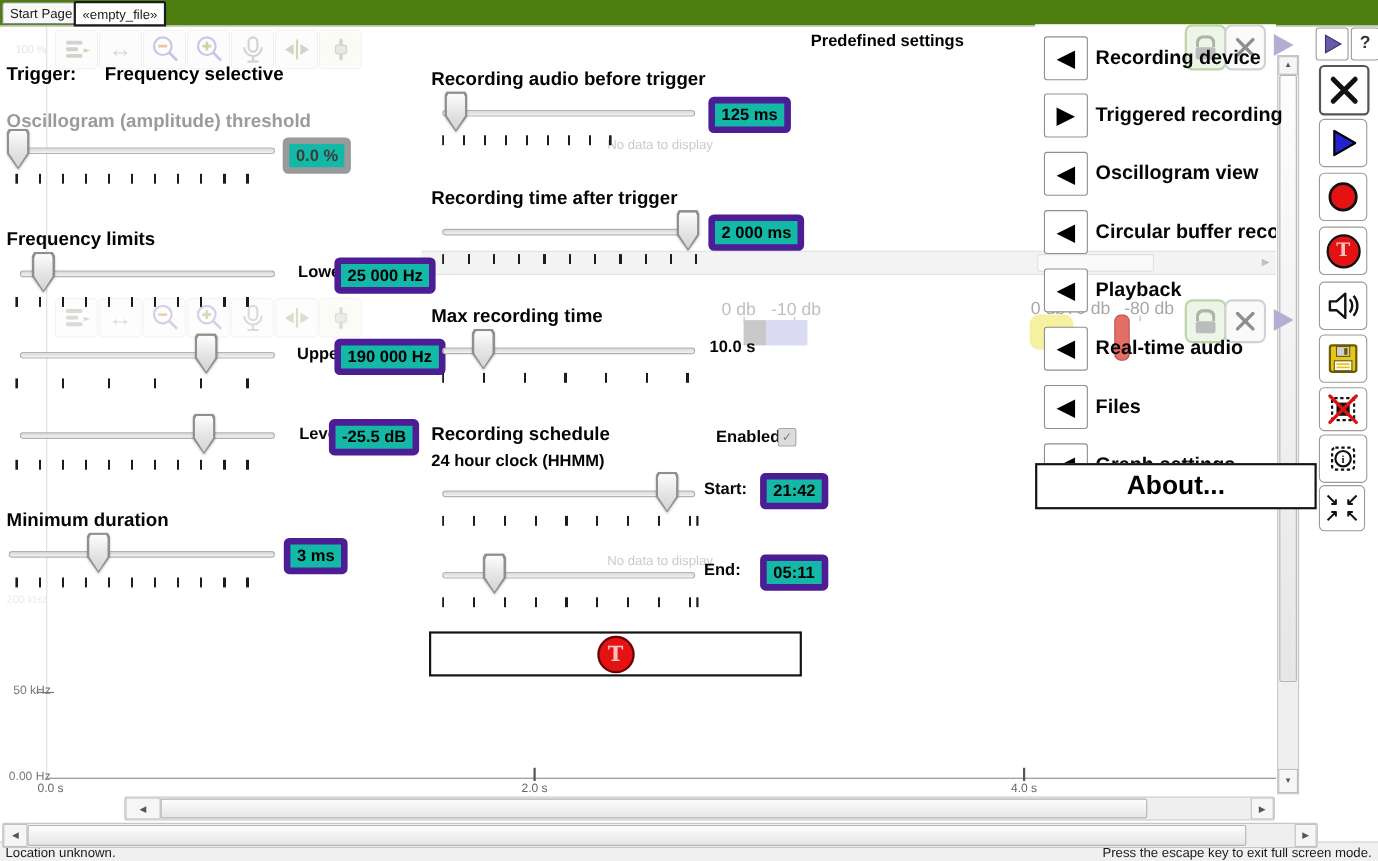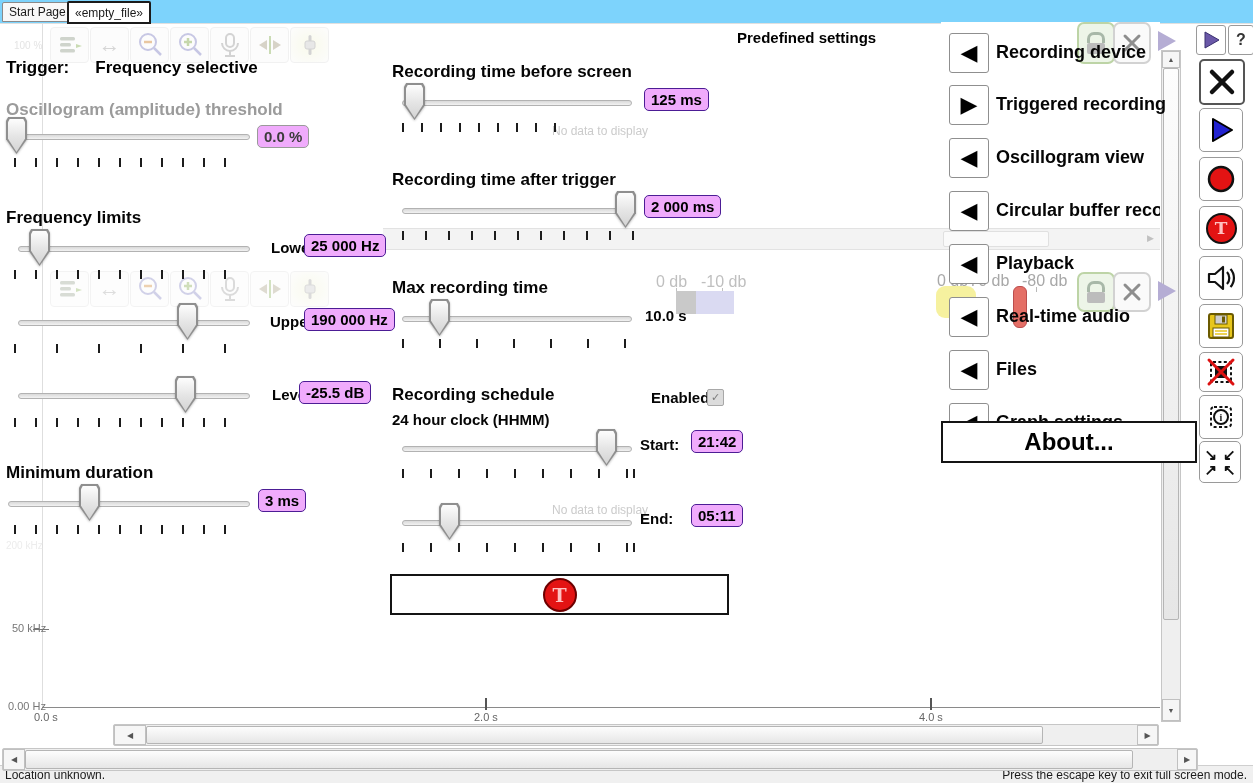--- a/index.html
+++ b/index.html
@@ -1,32 +1,32 @@
 <!DOCTYPE html>
 <html style="--record_red: #e31313; --play_blue: #2222cf; --play_purple: #6a58a8; --save_yellow: #e7c61c; --highlight_yellow: #f5f09a;"><head>
 <meta charset="utf-8">
 <style>
   html,body{margin:0;padding:0;background:#fff;}
   #app{position:relative;width:1253px;height:783px;background:#fff;overflow:hidden;
        font-family:"Liberation Sans",sans-serif;color:#000;}
   .abs{position:absolute;}
   
-  .tabbar{position:absolute;left:0;top:0;width:1253px;height:23px;background:#7dd3fc;border-bottom:1px solid #e0e0e0;}
+  .tabbar{position:absolute;left:0;top:0;width:1253px;height:23px;background:#4d7c0f;border-bottom:1px solid #e0e0e0;}
   .tab{position:absolute;top:2px;height:18px;background:#f8f8f8;border:1px solid #8a8a8a;
        font-size:12px;color:#1a1a1a;display:flex;align-items:center;padding:0 6px;border-radius:2px 2px 0 0;}
   .tab.active{background:#fff;border:2px solid #1b1b1b;top:1px;height:19px;}
   
   .tb{position:absolute;width:37px;height:34px;border:1px solid #e6e6e6;border-radius:4px;background:#fbfbfb;
       display:flex;align-items:center;justify-content:center;}
   .ghost{opacity:.55;}
   
   .h{position:absolute;font-weight:bold;font-size:17px;white-space:nowrap;color:#050505;}
   .h.gray{color:#9b9b9b;}
   .lbl{position:absolute;font-weight:bold;font-size:15px;white-space:nowrap;color:#050505;}
-  .valbox{position:absolute;border:1px solid #4c1d95;border-radius:5px;background:#f0abfc;font-weight:bold;
+  .valbox{position:absolute;border:6px solid #4c1d95;border-radius:5px;background:#14b8a6;font-weight:bold;
           font-size:15px;padding:2px 6px;white-space:nowrap;color:#000;z-index:7;text-align:center;}
   .valbox.gray{border-color:#9a9a9a;color:#3c3c3c;}
   
   .track{position:absolute;height:4px;border:1px solid #b2b2b2;border-radius:3px;
          background:linear-gradient(#d9d9d9,#f2f2f2);z-index:7;}
   .thumb{position:absolute;width:21px;height:37px;z-index:8;filter:drop-shadow(0 1px 1px rgba(0,0,0,.25));}
   .thumb::before{content:"";position:absolute;inset:0;background:#8f8f8f;
      clip-path:polygon(10% 0,90% 0,100% 10%,100% 60%,50% 100%,0 60%,0 10%);}
   .thumb::after{content:"";position:absolute;inset:2px;background:linear-gradient(180deg,#fdfdfd,#e4e4e4 55%,#d4d4d4);
      clip-path:polygon(10% 0,90% 0,100% 10%,100% 60%,50% 100%,0 60%,0 10%);}
@@ -214,21 +214,21 @@
   <div class="ticks" style="left:14px;top:418px;width:214px;"></div>
   <div class="lbl" style="left:272px;top:386px;z-index:7;">Level:</div>
   <div class="valbox" style="left:299px;top:381px;">-25.5 dB</div>
 
   <div class="h" style="left:6px;top:463px;z-index:7;">Minimum duration</div>
   <div class="track" style="left:8px;top:501px;width:240px;"></div>
   <div class="thumb" style="left:79px;top:484px;"></div>
   <div class="ticks" style="left:14px;top:525px;width:214px;"></div>
   <div class="valbox" style="left:258px;top:489px;">3 ms</div>
 
-  <div class="h" style="left:392px;top:62px;z-index:7;">Recording time before screen</div>
+  <div class="h" style="left:392px;top:62px;z-index:7;">Recording audio before trigger</div>
   <div class="track" style="left:402px;top:100px;width:228px;"></div>
   <div class="thumb" style="left:404px;top:83px;"></div>
   <div class="valbox" style="left:644px;top:88px;">125 ms</div>
   <div class="ticks" style="left:402px;top:123px;width:154px;--step:19px;"></div>
   <div class="faint" style="left:552px;top:124px;font-size:12px;color:#cbcbcb;z-index:3;">No data to display</div>
 
   <div class="h" style="left:392px;top:170px;z-index:7;">Recording time after trigger</div>
   <div class="track" style="left:402px;top:208px;width:228px;"></div>
   <div class="thumb" style="left:615px;top:191px;"></div>
   <div class="valbox" style="left:644px;top:195px;">2 000 ms</div>

